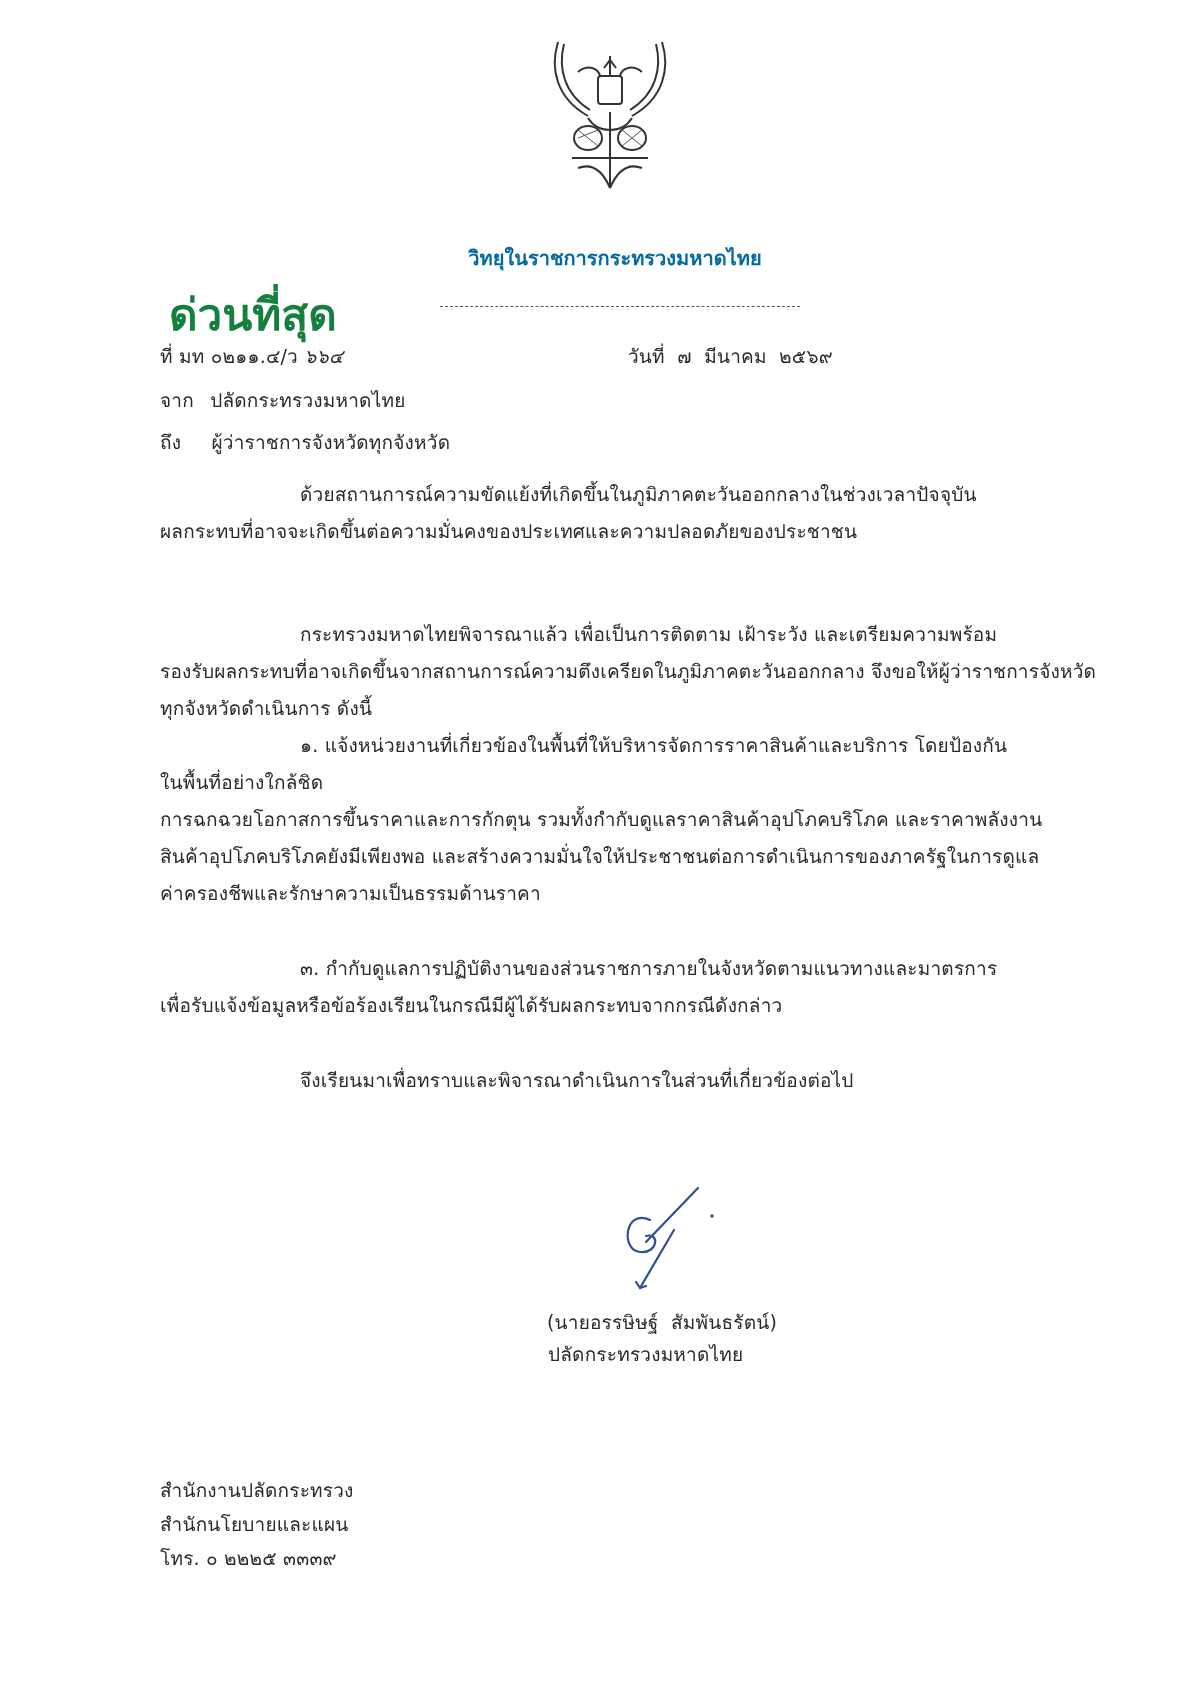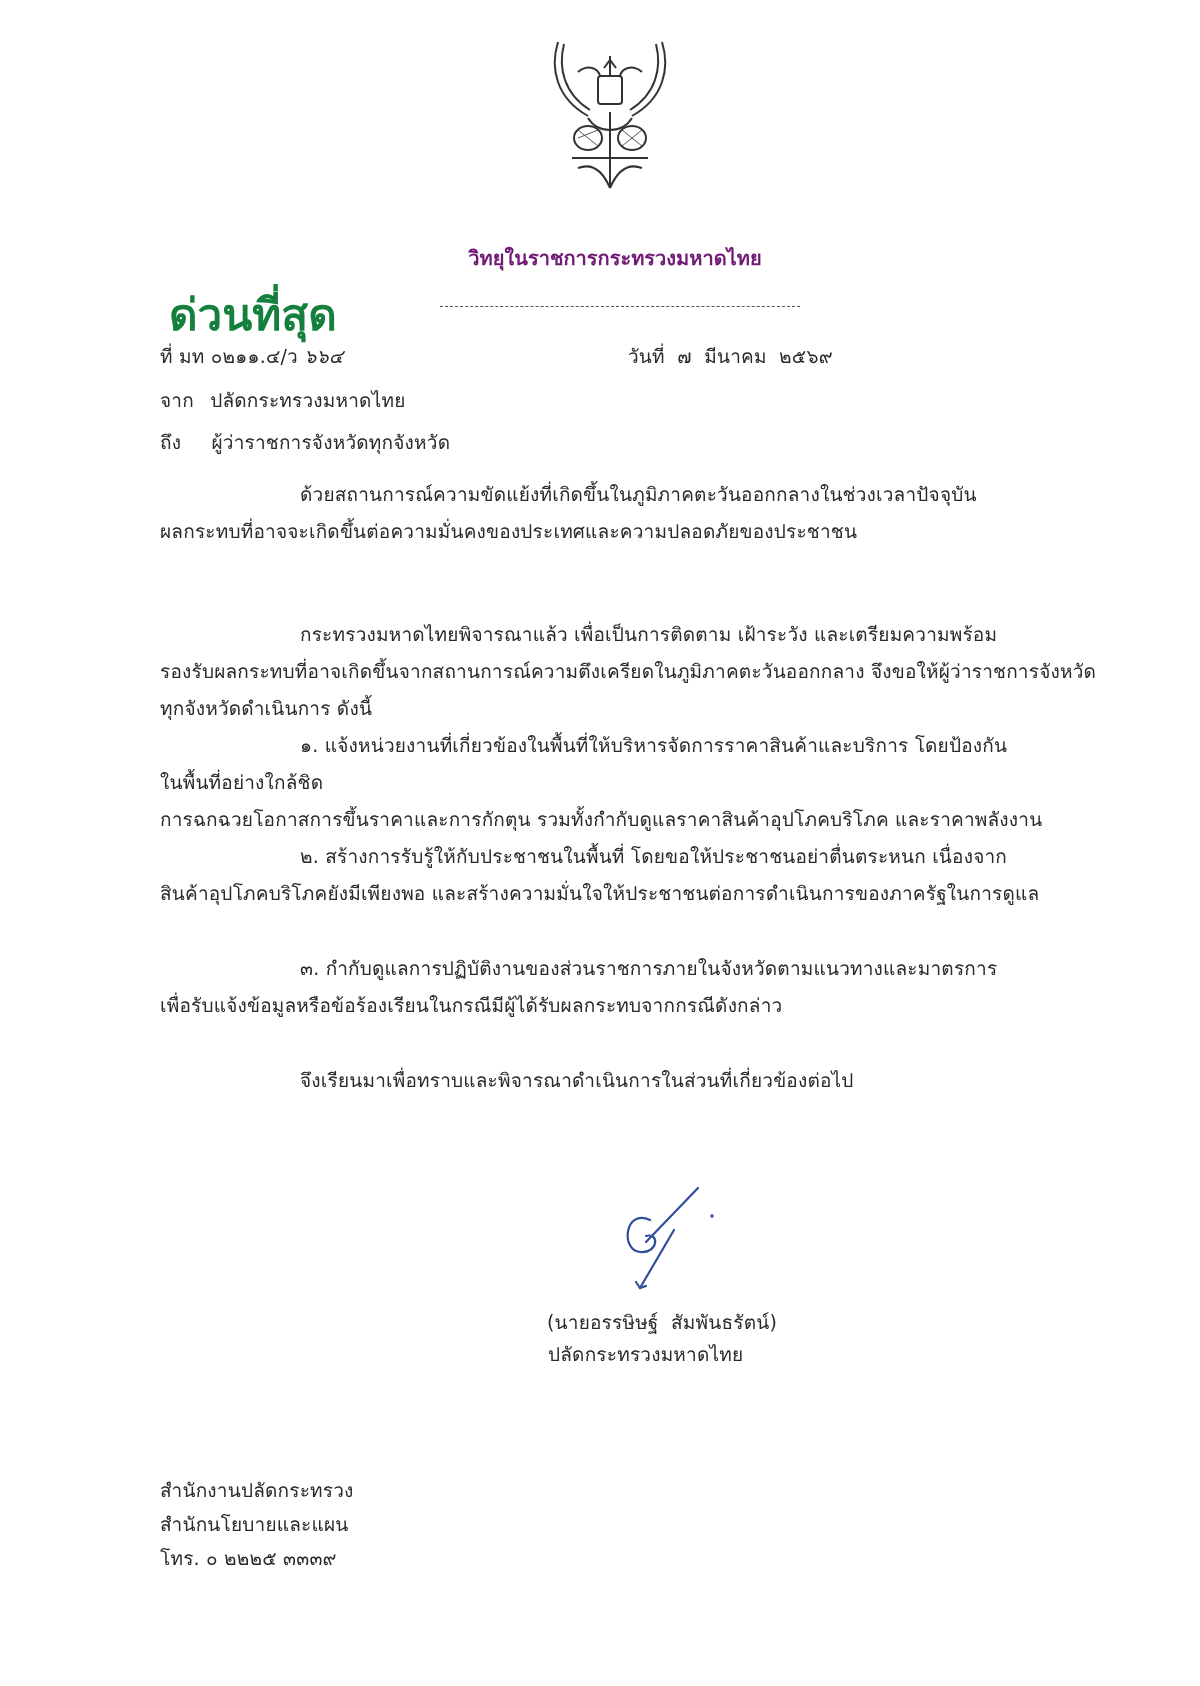--- a/index.html
+++ b/index.html
@@ -1,21 +1,21 @@
 <!DOCTYPE html>
 <html><head>
 <meta charset="utf-8">
 <style>
   html, body { margin: 0; padding: 0; background: #ffffff; }
   body { width: 1200px; height: 1686px; position: relative; overflow: hidden;
          font-family: "DejaVu Sans", "Liberation Sans", sans-serif; color: #2a2a2a; }
   .abs { position: absolute; }
   .txt { font-size: 19px; line-height: 24px; white-space: nowrap; letter-spacing: 0.2px; }
   .emblem { left: 548px; top: 38px; width: 124px; height: 152px; }
-  .agency { left: 420px; top: 242px; width: 390px; text-align: center; font-size: 20px; font-weight: bold; color: #701a75; }
+  .agency { left: 420px; top: 242px; width: 390px; text-align: center; font-size: 20px; font-weight: bold; color: #0369a1; }
   .dash { left: 440px; top: 306px; width: 360px; border-top: 1px dashed #555; }
   .urgent { left: 160px; top: 288px; font-size: 44px; line-height: 54px; font-weight: bold; color: #15803d; margin-left: 9px; }
   .sig { left: 620px; top: 1180px; width: 120px; height: 140px; }
 </style>
 </head>
 <body>
 
 <div class="abs emblem">
   <svg width="124" height="152" viewBox="0 0 124 152">
     <g fill="none" stroke="#333" stroke-width="2">
@@ -73,22 +73,22 @@
   <div class="txt" style="line-height:37px;">ทุกจังหวัดดำเนินการ ดังนี้</div>
 </div>
 
 <div class="abs" style="left:160px; top:727px; width:945px;">
   <div class="txt" style="padding-left:140px; line-height:37px;">๑. แจ้งหน่วยงานที่เกี่ยวข้องในพื้นที่ให้บริหารจัดการราคาสินค้าและบริการ โดยป้องกัน</div>
   <div class="txt" style="line-height:37px;">ในพื้นที่อย่างใกล้ชิด</div>
   <div class="txt" style="line-height:37px;">การฉกฉวยโอกาสการขึ้นราคาและการกักตุน รวมทั้งกำกับดูแลราคาสินค้าอุปโภคบริโภค และราคาพลังงาน</div>
 </div>
 
 <div class="abs" style="left:160px; top:838px; width:945px;">
-  <div class="txt" style="padding-left:140px; line-height:37px;">๒. สร้างการรับรู้ให้กับประชาชนในพื้นที่ โดยขอให้ประชาชนอย่าตื่นตระหนก เนื่องจาก</div>
   <div class="txt" style="line-height:37px;">สินค้าอุปโภคบริโภคยังมีเพียงพอ และสร้างความมั่นใจให้ประชาชนต่อการดำเนินการของภาครัฐในการดูแล</div>
+  <div class="txt" style="line-height:37px;">ค่าครองชีพและรักษาความเป็นธรรมด้านราคา</div>
 </div>
 
 <div class="abs" style="left:160px; top:950px; width:945px;">
   <div class="txt" style="padding-left:140px; line-height:37px;">๓. กำกับดูแลการปฏิบัติงานของส่วนราชการภายในจังหวัดตามแนวทางและมาตรการ</div>
   <div class="txt" style="line-height:37px;">เพื่อรับแจ้งข้อมูลหรือข้อร้องเรียนในกรณีมีผู้ได้รับผลกระทบจากกรณีดังกล่าว</div>
 </div>
 
 <div class="abs txt" style="left:300px; top:1068px;">จึงเรียนมาเพื่อทราบและพิจารณาดำเนินการในส่วนที่เกี่ยวข้องต่อไป</div>
 
 <div class="abs sig">

